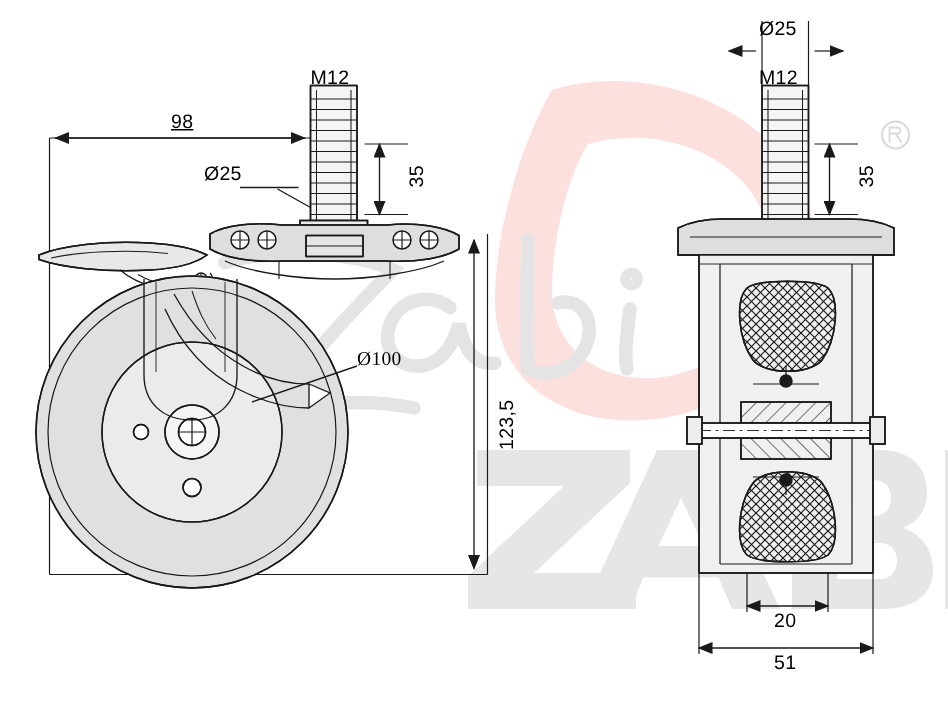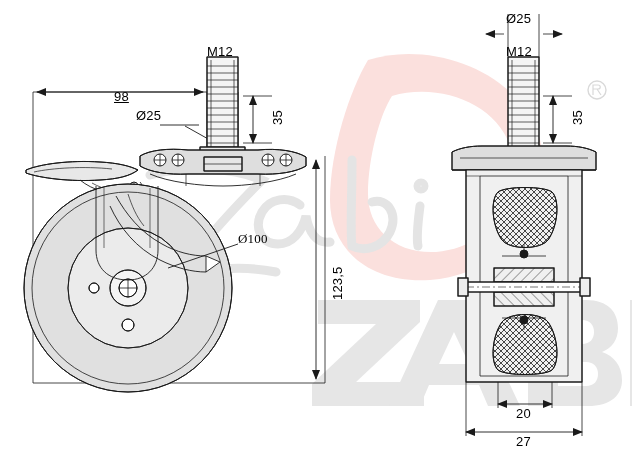--- a/index.html
+++ b/index.html
@@ -303,25 +303,25 @@
       </g>
     </g>
 
     <g stroke="#d9d9d9">
       <circle cx="597" cy="90" r="9" fill="none" stroke-width="1.4"></circle>
       <path d="M 593 95 L 593 85 L 598 85 C 601 85 601 89 598 89 L 593 89 M 597 89 L 601 95" stroke-width="1.2" fill="none"></path>
     </g>
   </svg>
 
   <div class="dim-label" style="left:207px;top:44px;">M12</div>
-  <div class="dim-label" style="left:114px;top:89px;text-decoration:underline;">98</div>
+  <div class="dim-label" style="left:114px;top:73px;text-decoration:underline;">98</div>
   <div class="dim-label" style="left:136px;top:108px;">Ø25</div>
   <div class="dim-label vert" style="left:270px;top:125px;">35</div>
   <div class="dim-label" style="left:238px;top:231px;font-family:Liberation Serif, serif;">Ø100</div>
   <div class="dim-label vert" style="left:330px;top:300px;">123,5</div>
 
   <div class="dim-label" style="left:506px;top:11px;">Ø25</div>
   <div class="dim-label" style="left:506px;top:44px;">M12</div>
   <div class="dim-label vert" style="left:570px;top:125px;">35</div>
   <div class="dim-label" style="left:516px;top:406px;text-align:center;">20</div>
-  <div class="dim-label" style="left:516px;top:434px;">27</div>
+  <div class="dim-label" style="left:516px;top:434px;">51</div>
 
 </div>
 
 </body></html>

